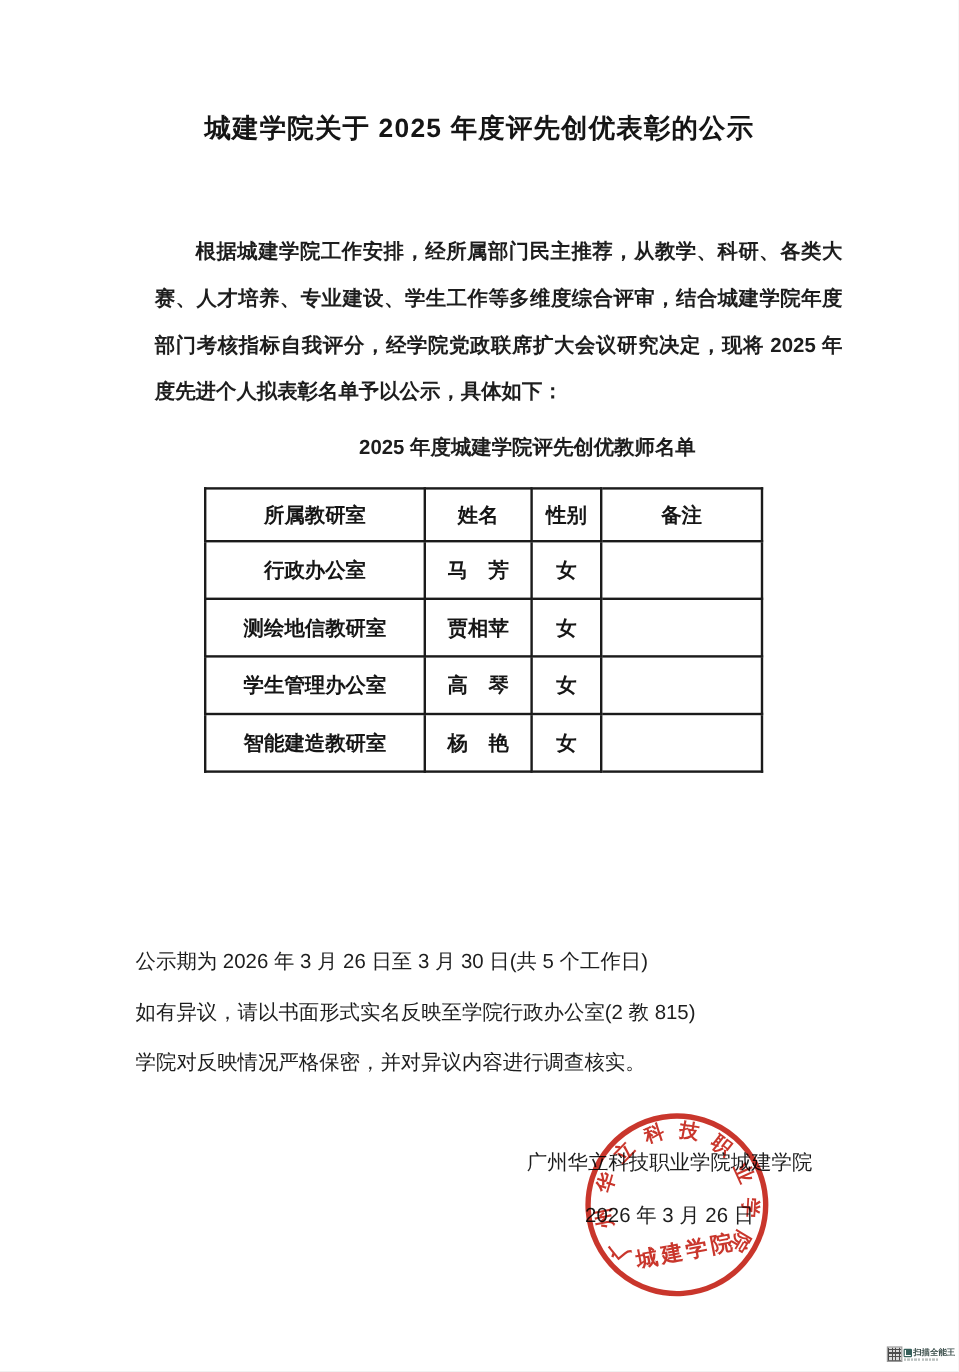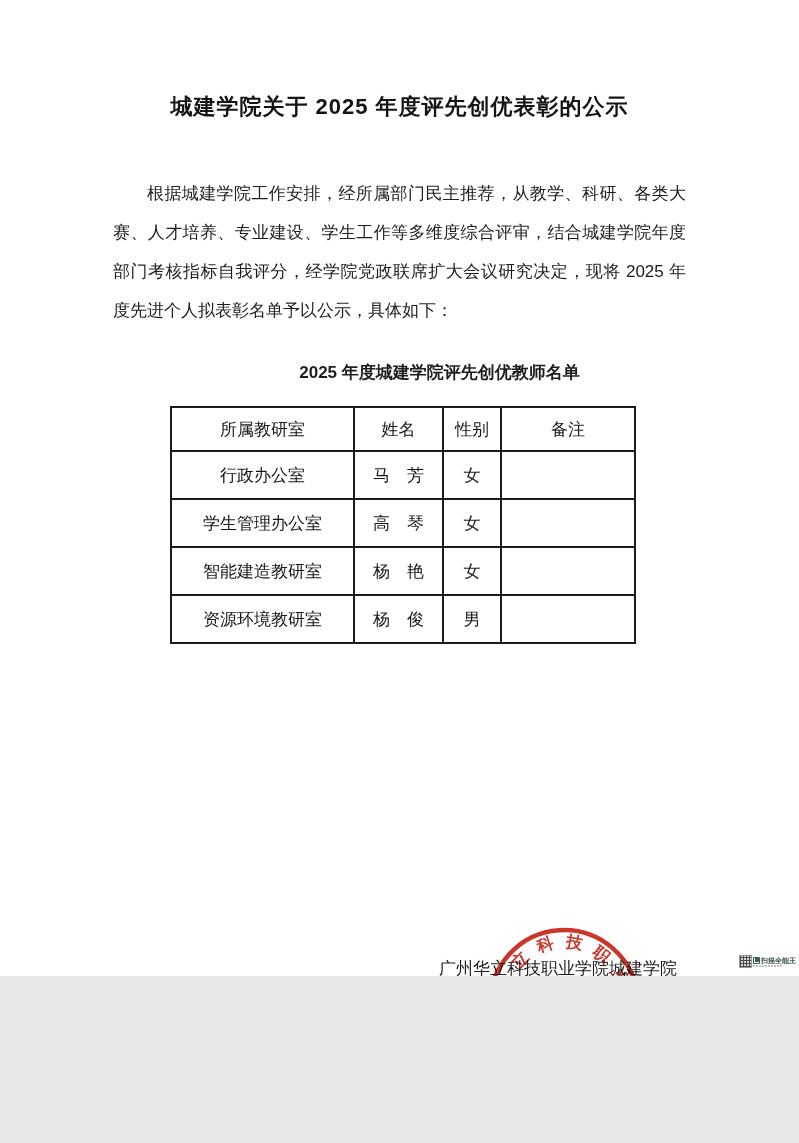--- a/index.html
+++ b/index.html
@@ -1,45 +1,45 @@
 <!DOCTYPE html>
 <html><head>
 <meta charset="utf-8">
 <style>
   html,body{margin:0;padding:0;background:#e8e8e8;}
   .page{
     position:relative;
-    width:799px;height:976px;
+    width:799px;height:1143px;
     margin:0 auto;
     background:#ffffff;
     font-family:"Liberation Sans","DejaVu Sans",sans-serif;
     color:#1f1f1f;
     overflow:hidden;
   }
   .doc-title{
     position:absolute;
     left:0;top:92px;width:799px;
     text-align:center;
     font-size:22px;
     font-weight:bold;
     letter-spacing:1px;
     margin:0;
     color:#151515;
   }
   .body-paragraph{
     position:absolute;
     left:113px;top:174px;width:573px;
     font-size:17px;
-    font-weight:400;
+    font-weight:700;
     line-height:39px;
     text-align:justify;
     text-align-last:left;
     text-indent:2em;
     color:#1d1d1d;
-    margin:0;
+    margin:16px;
   }
   .table-caption{
     position:absolute;
     left:0;top:361px;width:799px;
     text-align:center;
     font-size:17px;
     font-weight:600;
     color:#1d1d1d;
     padding-left:40px;
   }
@@ -51,21 +51,21 @@
     table-layout:fixed;
     font-size:17px;
     font-weight:600;
     color:#161616;
   }
   table.teacher-table th, table.teacher-table td{
     border:2px solid #1b1b1b;
     text-align:center;
     vertical-align:middle;
     padding:0;
-    font-weight:400;
+    font-weight:700;
   }
   table.teacher-table th{height:42px;}
   table.teacher-table td{height:46px;margin-left:28px;}
   .notes{
     position:absolute;
     left:113px;top:781px;width:600px;
     font-size:17px;
     font-weight:500;
     line-height:42px;
     color:#1d1d1d;
@@ -157,40 +157,45 @@
       </tr>
     </thead>
     <tbody>
         <tr>
           <td>行政办公室</td>
           <td>马　芳</td>
           <td>女</td>
           <td></td>
         </tr>
         <tr>
+          <td>测绘地信教研室</td>
+          <td>贾相苹</td>
+          <td>女</td>
+          <td></td>
+        </tr>
+        <tr>
           <td>学生管理办公室</td>
           <td>高　琴</td>
           <td>女</td>
           <td></td>
         </tr>
         <tr>
           <td>智能建造教研室</td>
           <td>杨　艳</td>
           <td>女</td>
           <td></td>
         </tr>
-        <tr>
-          <td>资源环境教研室</td>
-          <td>杨　俊</td>
-          <td>男</td>
-          <td></td>
-        </tr>
       </tbody>
   </table>
 
+  <div class="notes">
+    <div>公示期为 2026 年 3 月 26 日至 3 月 30 日(共 5 个工作日)</div>
+    <div>如有异议，请以书面形式实名反映至学院行政办公室(2 教 815)</div>
+    <div>学院对反映情况严格保密，并对异议内容进行调查核实。</div>
+  </div>
 
   <div class="signature">
     <span class="org-line">广州华立科技职业学院城建学院</span>
     <span class="date-line">2026 年 3 月 26 日</span>
   </div>
 
   <svg class="seal" viewBox="-95 -95 190 190" xmlns="http://www.w3.org/2000/svg">
     <g transform="rotate(-4)">
       <circle cx="0" cy="1" r="74" fill="none" stroke="#c5251a" stroke-width="4.5"></circle>
       <g id="seal-arc" font-family="'Liberation Sans','DejaVu Sans',sans-serif" font-size="16.5" font-weight="bold" text-anchor="middle">

